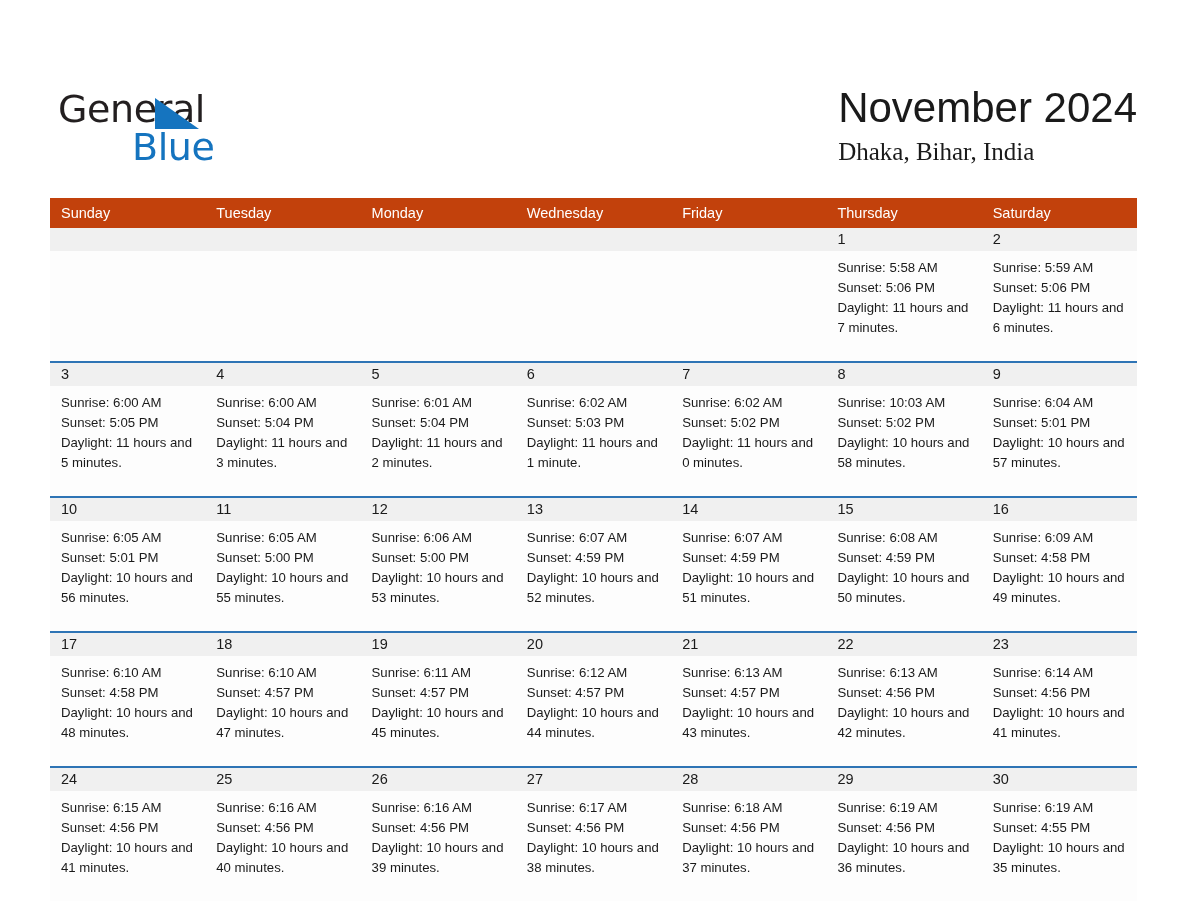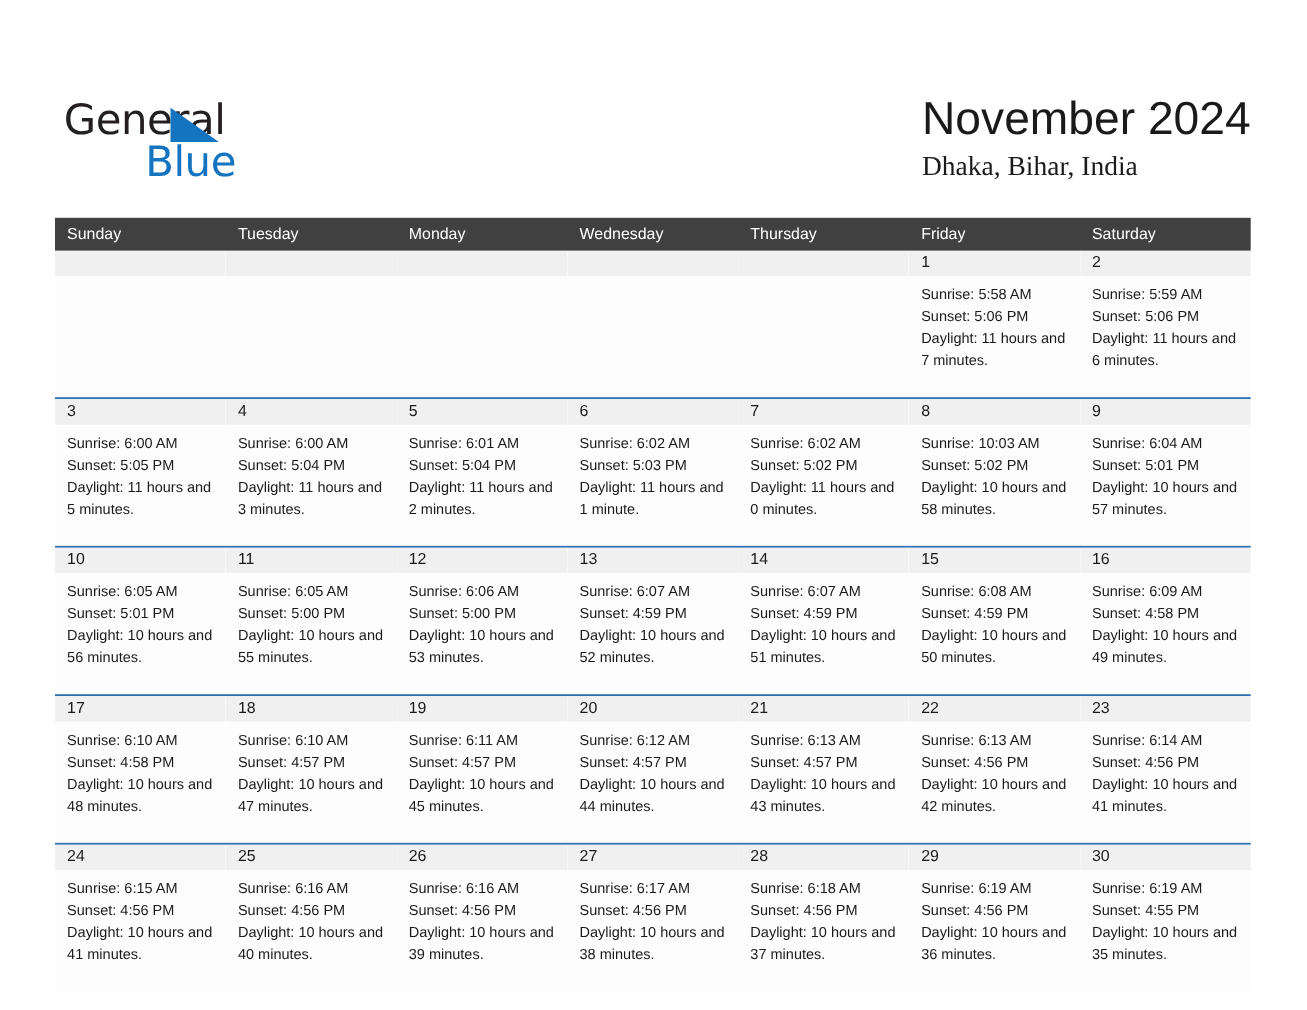--- a/index.html
+++ b/index.html
@@ -93,21 +93,21 @@
 
   
   .calendar {
     position: absolute;
     left: 50px;
     top: 158px;
     width: 1087px;
   }
   .dow-row {
     display: flex;
-    background: #404040;
+    background: #c2410c;
     height: 30px;
   }
   .dow-cell {
     flex: 1 1 0;
     color: #ffffff;
     font-size: 14.5px;
     line-height: 30px;
     padding-left: 11px;
     box-sizing: border-box;
     white-space: nowrap;
@@ -172,22 +172,22 @@
       <div class="cal-subtitle">Dhaka, Bihar, India</div>
     </div>
   </div>
 
   <div class="calendar">
     <div class="dow-row">
       <div class="dow-cell">Sunday</div>
       <div class="dow-cell">Tuesday</div>
       <div class="dow-cell">Monday</div>
       <div class="dow-cell">Wednesday</div>
+      <div class="dow-cell">Friday</div>
       <div class="dow-cell">Thursday</div>
-      <div class="dow-cell">Friday</div>
       <div class="dow-cell">Saturday</div>
     </div>
 
     <div id="weeks-container">
         <div class="week-row first">
           <div class="day-cell empty">
             <div class="daynum"></div>
           </div>
           <div class="day-cell empty">
             <div class="daynum"></div>

